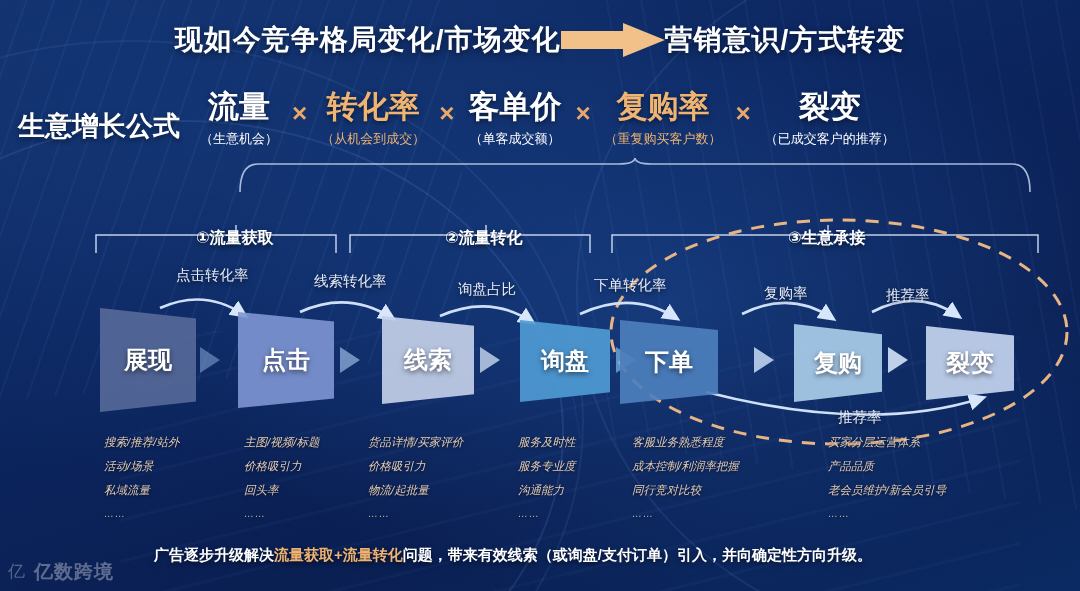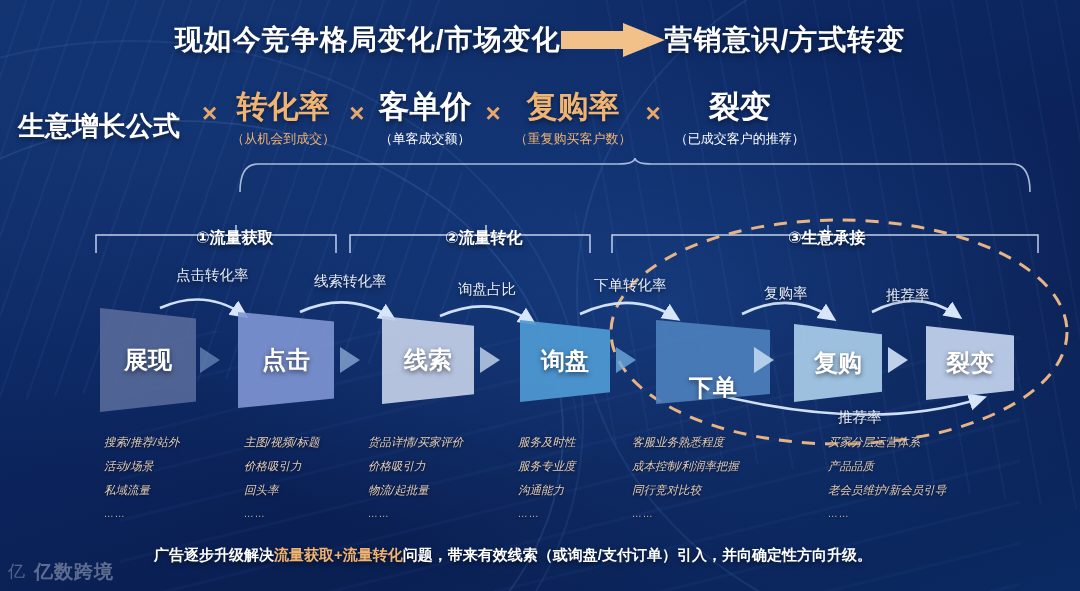--- a/index.html
+++ b/index.html
@@ -111,20 +111,24 @@
       <div class="shaft"></div>
         <div class="head"></div>
     </div>
     <div class="hdr-txt">营销意识/方式转变</div>
   </div>
 
   <div class="formula">
     <div class="f-title">生意增长公式</div>
     <div class="f-items">
 
+      <div class="f-term">
+        <div class="big white">流量</div>
+        <div class="sub white">（生意机会）</div>
+      </div>
       <div class="f-mult">×</div>
 
       <div class="f-term">
         <div class="big orange">转化率</div>
         <div class="sub orange">（从机会到成交）</div>
       </div>
       <div class="f-mult">×</div>
 
       <div class="f-term">
         <div class="big white">客单价</div>
@@ -215,22 +219,22 @@
       <span>线索</span>
     </div>
     <div class="tri" style="left:480px;top:47px;border-left:20px solid rgba(200,218,240,.8);"></div>
 
     <div class="stageShape" style="left:520px;top:20px;width:90px;height:82px;background:rgba(79,154,212,.92);
                 clip-path:polygon(0 0,100% 12%,100% 88%,0 100%);">
       <span>询盘</span>
     </div>
     <div class="tri" style="left:616px;top:47px;border-left:20px solid rgba(110,170,220,.8);"></div>
 
-    <div class="stageShape" style="left:656px;top:20px;width:114px;height:84px;background:rgba(77,127,189,.92);
-                clip-path:polygon(0 0,100% 12%,100% 88%,0 100%);align-items:flex-end;">
+    <div class="stageShape" style="left:620px;top:20px;width:98px;height:84px;background:rgba(77,127,189,.92);
+                clip-path:polygon(0 0,100% 12%,100% 88%,0 100%);">
       <span>下单</span>
     </div>
     <div class="tri" style="left:754px;top:47px;border-left:20px solid rgba(200,220,245,.85);"></div>
 
     <div class="stageShape" style="left:794px;top:24px;width:88px;height:78px;background:rgba(169,203,232,.93);
                 clip-path:polygon(0 0,100% 13%,100% 87%,0 100%);">
       <span>复购</span>
     </div>
     <div class="tri" style="left:888px;top:47px;border-left:20px solid rgba(210,226,248,.9);"></div>
 

